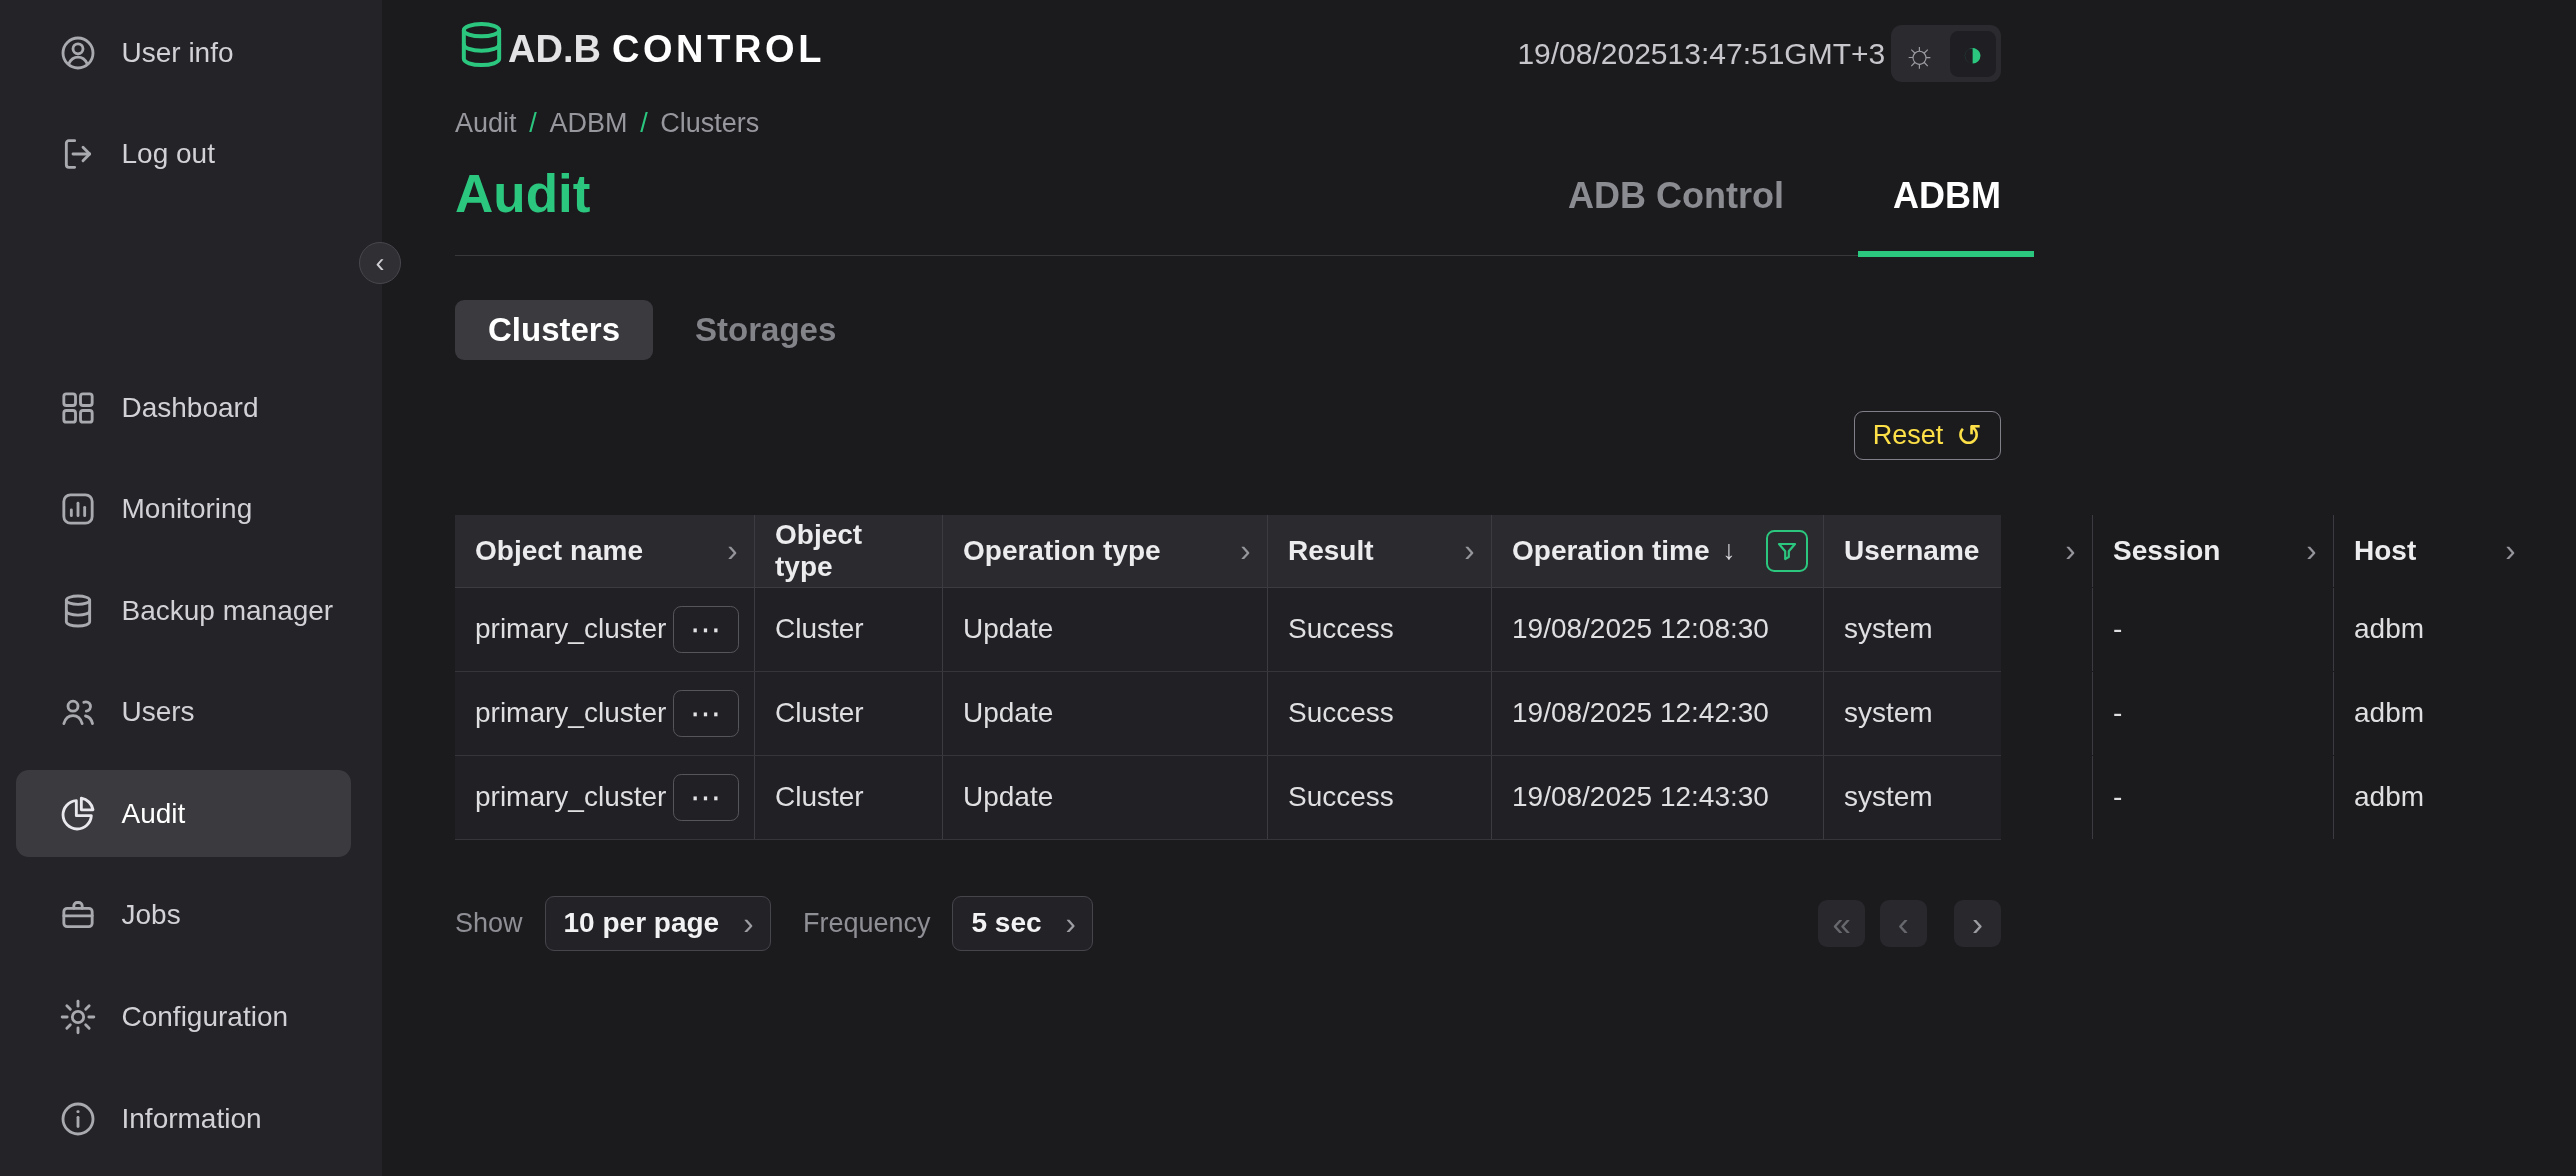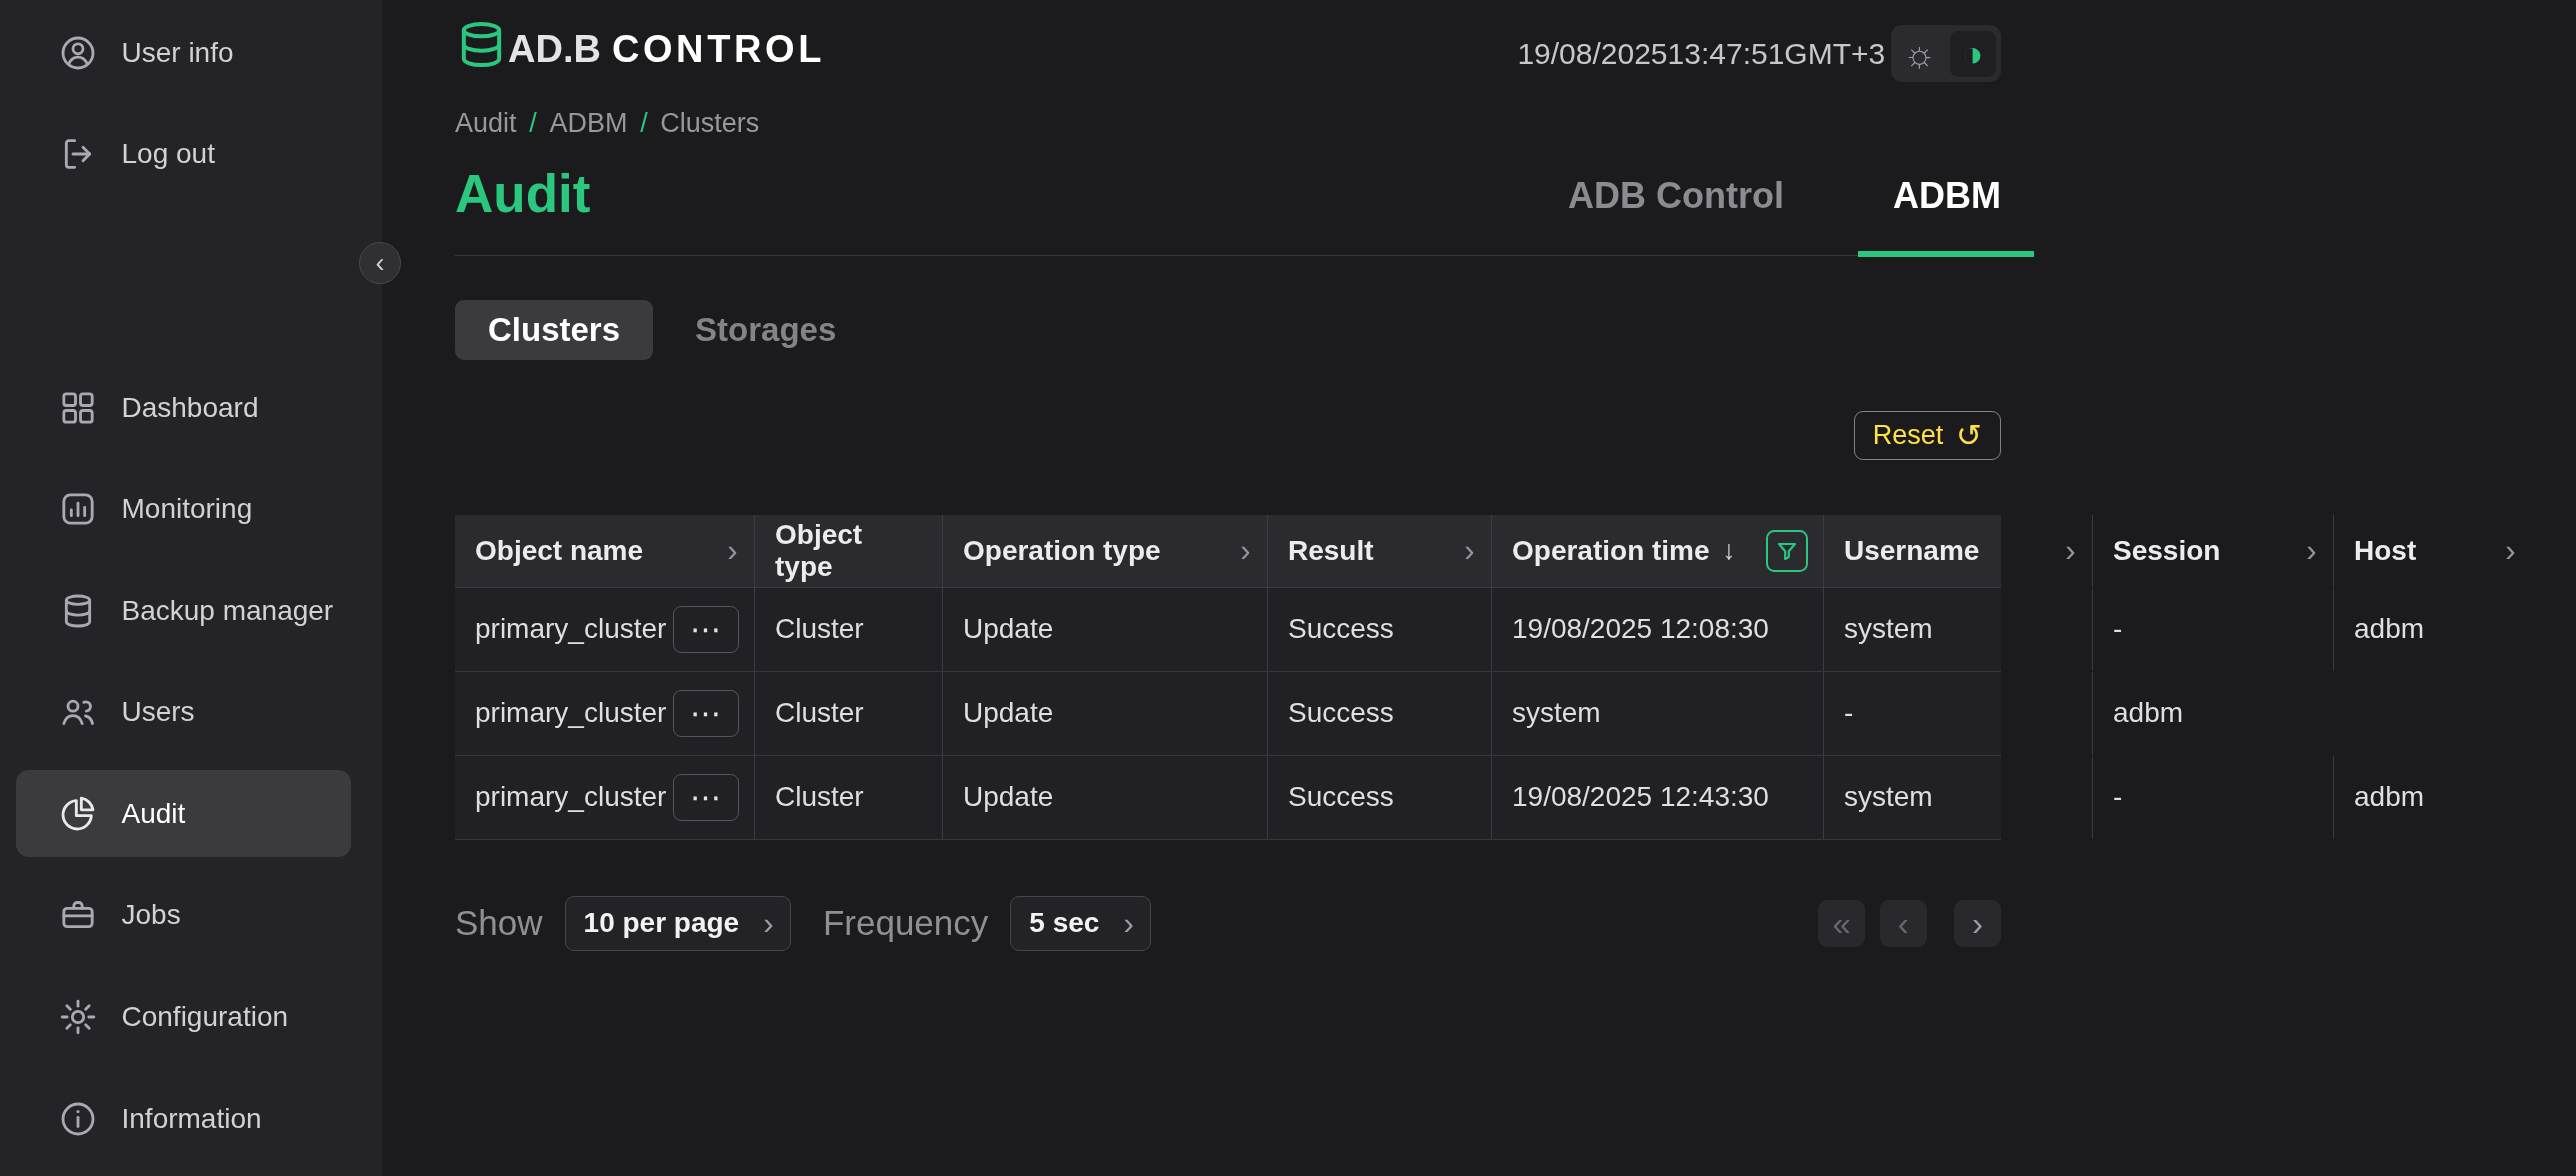--- a/index.html
+++ b/index.html
@@ -81,21 +81,21 @@
   .sort-icon{font-size:27px;color:#d6d6da;margin-left:12.7px}
   .filter-btn{width:42px;height:42px;border-radius:8.2px;border:2.7px solid var(--accent);background:transparent;
               color:var(--accent);display:flex;align-items:center;justify-content:center;cursor:pointer;flex:none}
   .filter-btn svg{width:24px;height:24px}
   .ellipsis-btn{margin-left:auto;width:66px;height:47px;border-radius:8.2px;border:1.8px solid #55555c;background:transparent;
                 color:#e3e3e6;font-size:31px;display:flex;align-items:center;justify-content:center;
                 letter-spacing:1.8px;cursor:pointer;line-height:1;flex:none}
 
   
   .footer{margin-top:56px;display:flex;align-items:center}
-  .ctl-label{font-size:35px;color:#8f8f96}
+  .ctl-label{font-size:27px;color:#8f8f96}
   .select{display:flex;align-items:center;gap:24px;height:55px;border:1.8px solid #45454c;background:#232327;
           border-radius:9px;padding:0 16.4px 0 18px;margin-left:22px;cursor:pointer}
   .select-value{font-size:28px;font-weight:bold;color:#f2f2f4;white-space:nowrap}
   .select-chevron{color:#9d9da4;font-size:31px;line-height:1}
   .freq-label{margin-left:32px}
   .pager{margin-left:auto;display:flex;gap:14.6px;align-items:center}
   .page-btn{width:47px;height:47px;border-radius:9px;border:none;background:#28282d;color:#67676e;
             font-size:33px;display:flex;align-items:center;justify-content:center;cursor:pointer;line-height:1}
   .page-btn.next{color:#9c9ca3;margin-left:12.7px}
 </style>
@@ -349,20 +349,21 @@
       <div class="trow tbody-row">
         <div class="td">
           <span>primary_cluster</span>
           <button class="ellipsis-btn">
               <span>⋯</span>
             </button>
         </div>
         <div class="td">Cluster</div>
         <div class="td">Update</div>
         <div class="td">Success</div>
+        <div class="td">19/08/2025 12:42:30</div>
         <div class="td">system</div>
         <div class="td">-</div>
         <div class="td">adbm</div>
       </div>
 
       <div class="trow tbody-row">
         <div class="td">
           <span>primary_cluster</span>
           <button class="ellipsis-btn">
               <span>⋯</span>

